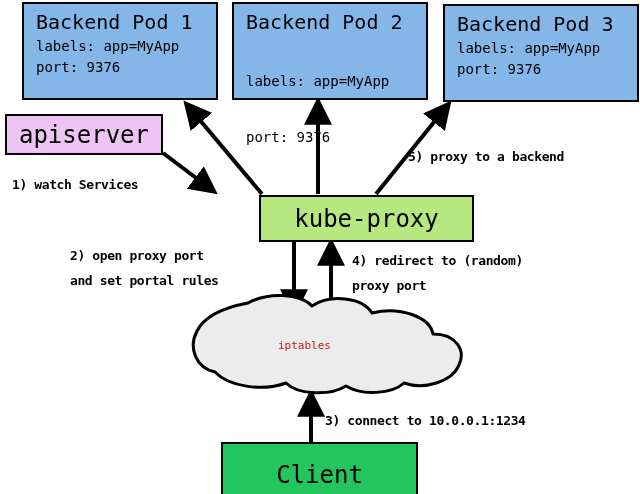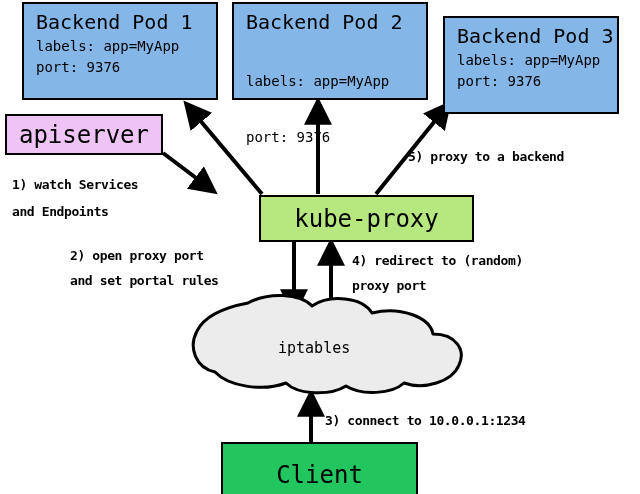--- a/index.html
+++ b/index.html
@@ -59,22 +59,22 @@
     font-weight: bold;
     font-size: 13px;
     line-height: 18px;
     color: #000;
     white-space: nowrap;
     letter-spacing: -0.4px;
   }
   .cloud-text {
     position: absolute;
     font-family: "DejaVu Sans Mono", monospace;
-    font-size: 15px;
-    color: #000000;
+    font-size: 11px;
+    color: #b91c1c;
     white-space: nowrap;
   }
 </style>
 </head>
 <body>
 
 <div id="canvas">
 
   <svg class="layer" viewBox="0 0 640 494">
     <defs>
@@ -117,42 +117,41 @@
     <div class="pod-line">labels: app=MyApp</div>
     <div class="pod-line">port: 9376</div>
   </div>
 
   <div class="node pod-box" style="left:232px; top:2px; width:196px; height:98px; background:#84b6e8;gap:35px;">
     <div class="pod-title">Backend Pod 2</div>
     <div class="pod-line">labels: app=MyApp</div>
     <div class="pod-line">port: 9376</div>
   </div>
 
-  <div class="node pod-box" style="left:443px; top:16px; width:176px; height:98px; background:#84b6e8;">
+  <div class="node pod-box" style="left:443px; top:4px; width:196px; height:98px; background:#84b6e8;">
     <div class="pod-title">Backend Pod 3</div>
     <div class="pod-line">labels: app=MyApp</div>
     <div class="pod-line">port: 9376</div>
   </div>
 
   <div class="node" style="left:5px; top:114px; width:158px; height:41px; background:#eec4f5;">
     <div class="center-label">apiserver</div>
   </div>
 
   <div class="node" style="left:211px; top:195px; width:215px; height:47px; background:#b6e87f;margin-left:48px;">
     <div class="center-label">kube-proxy</div>
   </div>
 
   <div class="cloud-text" style="left:278px; top:339px;">iptables</div>
 
   <div class="node" style="left:221px; top:442px; width:197px; height:66px; background:#22c55e;">
     <div class="center-label">Client</div>
   </div>
 
   <div class="edge-label" style="left:12px; top:176px;">1) watch Services</div>
-  <div class="edge-label" style="left:12px; top:203px;">and Endpoints</div>
 
   <div class="edge-label" style="left:70px; top:247px;">2) open proxy port</div>
   <div class="edge-label" style="left:70px; top:272px;">and set portal rules</div>
 
   <div class="edge-label" style="left:325px; top:412px;">3) connect to 10.0.0.1:1234</div>
 
   <div class="edge-label" style="left:352px; top:252px;">4) redirect to (random)</div>
   <div class="edge-label" style="left:352px; top:277px;">proxy port</div>
 
   <div class="edge-label" style="left:408px; top:148px;">5) proxy to a backend</div>

